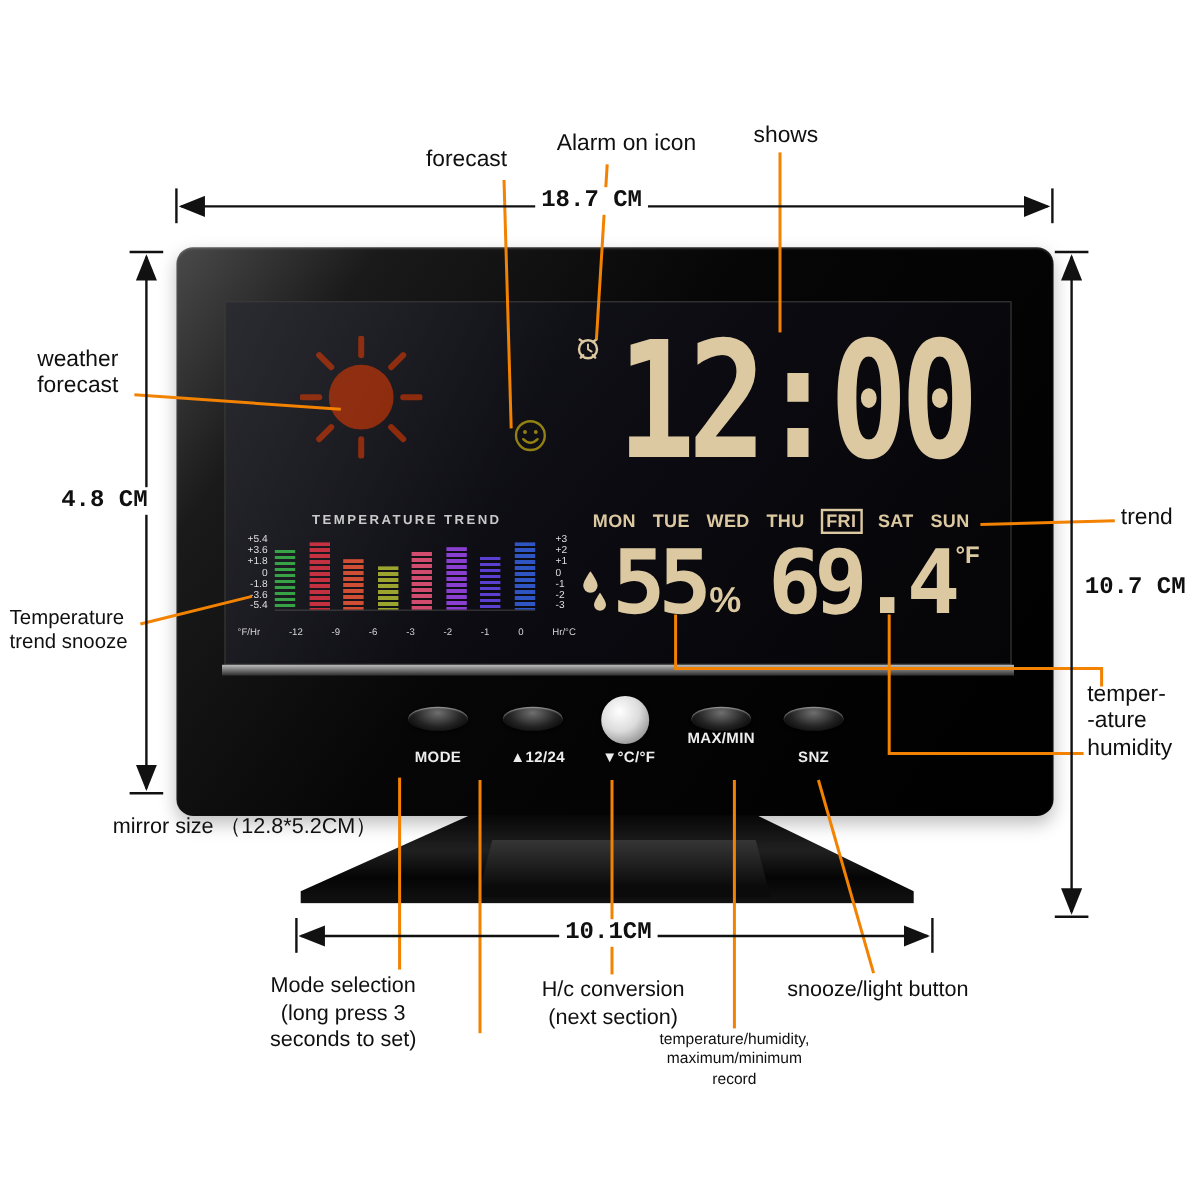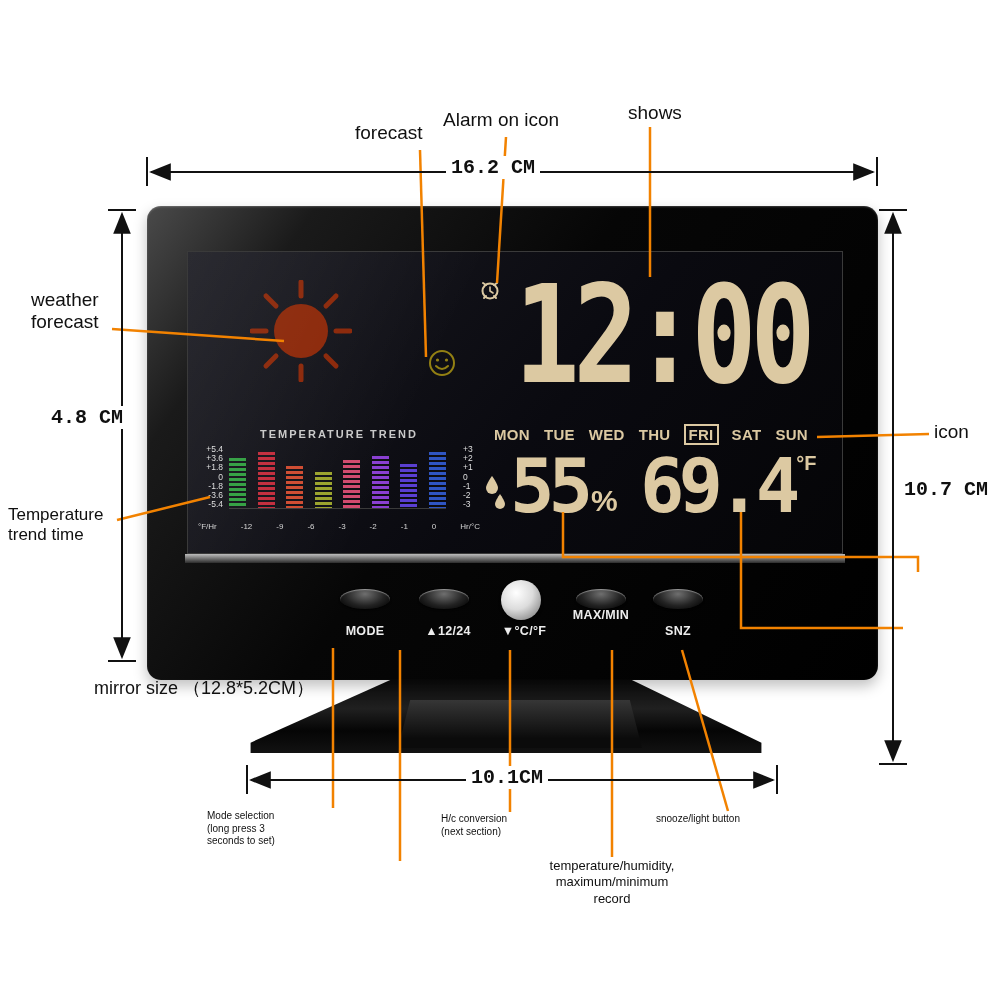--- a/index.html
+++ b/index.html
@@ -1,21 +1,21 @@
 <!DOCTYPE html>
 <html><head>
 <meta charset="utf-8">
 <style>
   *{margin:0;padding:0;box-sizing:border-box}
   body{font-family:"Liberation Sans",sans-serif;background:#fff}
   .canvas{position:relative;width:1000px;height:1000px;background:#fff;overflow:hidden}
   .abs{position:absolute}
   .pre{white-space:pre-line}
   .callout{font-size:19px;color:#101010;line-height:1.18;z-index:10}
-  .callout.sm{font-size:10px;line-height:1.25;}
+  .callout.sm{font-size:18px;line-height:1.25;text-align:center}
   .callout.xs{font-size:13px;line-height:1.25;text-align:center}
   .dim{font-family:"Liberation Mono","DejaVu Sans Mono",monospace;font-weight:700;font-size:20px;color:#101010;background:#fff;padding:0 5px;z-index:10}
   svg.overlay{position:absolute;left:0;top:0;z-index:5;pointer-events:none}
 
   
   .device{left:147px;top:206px;width:731px;height:474px;border-radius:14px;z-index:1;
     background:linear-gradient(125deg,#4a4a4a 0%,#1a1a1a 16%,#060606 45%,#000 100%);
     box-shadow:inset 0 1px 2px rgba(255,255,255,.22), 0 6px 14px rgba(0,0,0,.25)}
   .screen{left:187px;top:251px;width:656px;height:303px;z-index:2;overflow:hidden;
     background:linear-gradient(130deg,#191920 0%,#0a0a10 55%,#050507 100%);
@@ -223,33 +223,36 @@
       <line x1="879" y1="210" x2="907" y2="210"></line>
         <line x1="879" y1="764" x2="907" y2="764"></line>
       <line x1="893" y1="214" x2="893" y2="760" marker-start="url(#arw)" marker-end="url(#arw)"></line>
 
       <line x1="247" y1="765" x2="247" y2="794"></line>
         <line x1="777" y1="765" x2="777" y2="794"></line>
       <line x1="251" y1="780" x2="773" y2="780" marker-start="url(#arw)" marker-end="url(#arw)"></line>
     </g>
   </svg>
 
-  <div class="abs dim" style="left:446px;top:156px">16.2 CM</div>
+  <div class="abs dim" style="left:446px;top:156px">18.7 CM</div>
   <div class="abs dim" style="left:46px;top:406px">4.8 CM</div>
   <div class="abs dim" style="left:899px;top:478px">10.7 CM</div>
   <div class="abs dim" style="left:466px;top:766px">10.1CM</div>
 
   <div class="abs callout" style="left:355px;top:122px">forecast</div>
-  <div class="abs callout" style="left:443px;top:109px">Alarm on icon</div>
+  <div class="abs callout" style="left:464px;top:109px">Alarm on icon</div>
   <div class="abs callout" style="left:628px;top:102px">shows</div>
   <div class="abs callout pre" style="left:31px;top:289px">weather
 forecast</div>
   <div class="abs callout pre" style="left:8px;top:505px;font-size:17px">Temperature
-trend time</div>
-  <div class="abs callout" style="left:934px;top:421px">icon</div>
+trend snooze</div>
+  <div class="abs callout" style="left:934px;top:421px">trend</div>
+  <div class="abs callout pre" style="left:906px;top:568px">temper-
+-ature
+humidity</div>
   <div class="abs callout" style="left:94px;top:678px;font-size:18px">mirror size （12.8*5.2CM）</div>
 
   <div class="abs callout sm pre" style="left:207px;top:810px;width:158px">Mode selection
 (long press 3
 seconds to set)</div>
   <div class="abs callout sm pre" style="left:441px;top:813px;width:140px">H/c conversion
 (next section)</div>
   <div class="abs callout xs pre" style="left:524px;top:858px;width:176px">temperature/humidity,
 maximum/minimum
 record</div>

